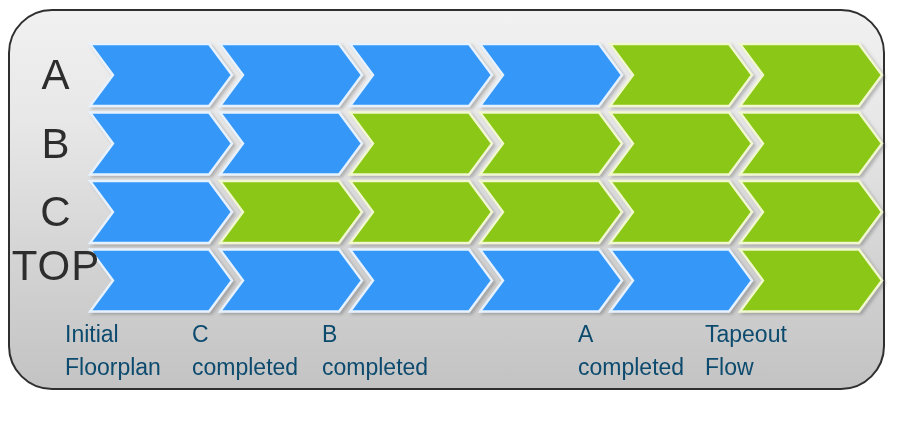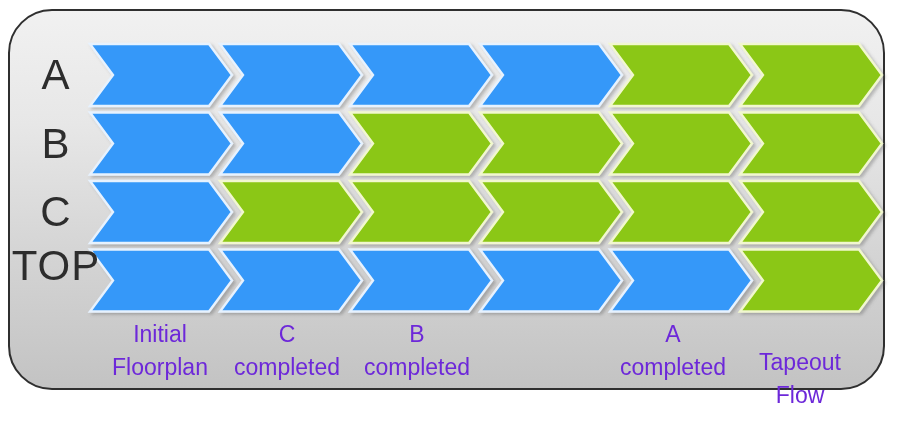--- a/index.html
+++ b/index.html
@@ -41,24 +41,23 @@
     text-align: center;
     font-size: 42px;
     line-height: 62px;
     color: #2d2d2d;
     letter-spacing: 1px;
   }
   .milestone {
     position: absolute;
     top: 318px;
     width: 190px;
-    text-align: center;
     font-size: 23px;
     line-height: 33px;
-    color: #6d28d9;
+    color: #0c4a6e;
     white-space: pre-line;
   }
 </style>
 </head>
 <body>
 
 <div class="stage">
   <div class="panel"></div>
 
   <svg class="chevron-layer" id="chevron-svg" viewBox="0 0 900 424" xmlns="http://www.w3.org/2000/svg">
@@ -101,16 +100,16 @@
     </div>
   <div id="milestone-labels">
       <div class="milestone" style="left: 65px;">Initial
 Floorplan</div>
       <div class="milestone" style="left: 192px;">C
 completed</div>
       <div class="milestone" style="left: 322px;">B
 completed</div>
       <div class="milestone" style="left: 578px;">A
 completed</div>
-      <div class="milestone" style="left: 705px; margin-top: 28px;">Tapeout
+      <div class="milestone" style="left: 705px;">Tapeout
 Flow</div>
     </div>
 </div>
 
 </body></html>

